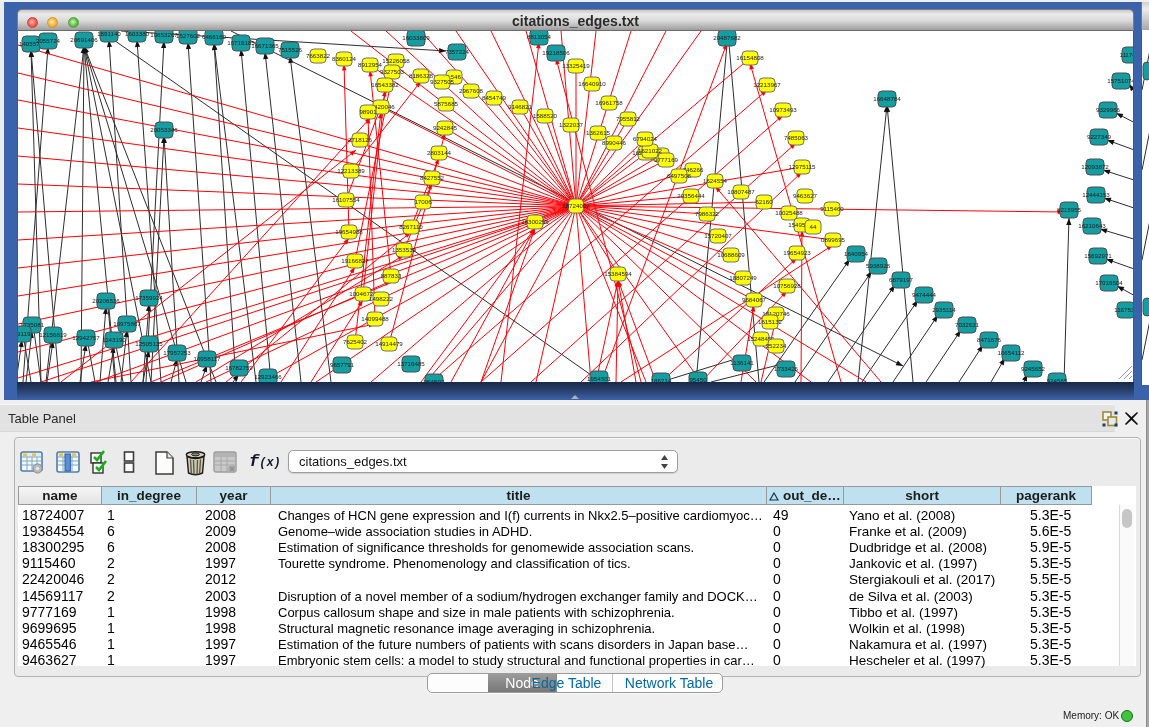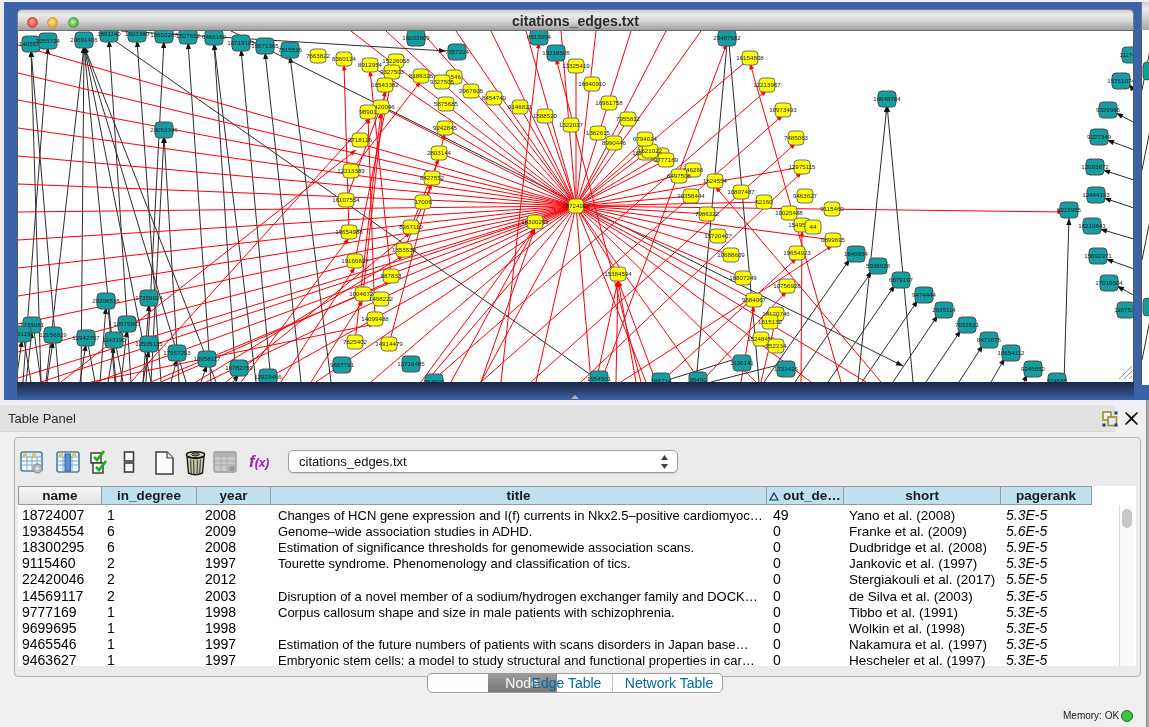--- a/index.html
+++ b/index.html
@@ -52,21 +52,21 @@
   background:linear-gradient(180deg,#f6f6f6,#e3e3e3); }
 .trow { position:absolute; left:0; width:1118px; height:16.1px; font-size:14px;
   color:#000; white-space:nowrap; }
 .c { position:absolute; top:0; height:16px; line-height:15.5px; overflow:hidden; }
 .c1 { left:4px;   width:80px; }
 .c2 { left:89px;  width:92px; }
 .c3 { left:187px; width:70px; }
 .c4 { left:260px; width:492px; font-size:13px; }
 .c5 { left:755px; width:73px; }
 .c6 { left:831px; width:153px; font-size:13.5px; }
-.c7 { left:988px; width:88px;font-style:italic; }
+.c7 { left:1012px; width:88px; }
 #vscroll { left:1119px; top:505px; width:15px; height:161px; background:#fafafa;
   border-left:1px solid #d8d8d8; }
 #vthumb { left:1121.5px; top:509px; width:10px; height:19px; background:#c6c6c6;
   border-radius:5px; }
 
 
 #tabs { left:427px; top:673px; width:296px; height:20px; border:1px solid #9c9c9c;
   border-radius:5px; background:#fdfdfd; overflow:hidden;
   box-shadow:0 1px 0 rgba(255,255,255,0.7); }
 .tab { position:absolute; top:0; height:20px; font-size:14px; text-align:center;
@@ -780,21 +780,21 @@
  <rect x="2" y="3" width="20" height="4" fill="#b3b3b3"></rect>
  <g stroke="#a8a8a8" stroke-width="1">
       <line x1="2" y1="11" x2="22" y2="11"></line>
       <line x1="2" y1="15" x2="22" y2="15"></line>
       <line x1="8" y1="7" x2="8" y2="22"></line>
       <line x1="14" y1="7" x2="14" y2="22"></line>
     </g>
  <circle cx="19" cy="19" r="4" fill="#adadad"></circle>
     <path d="M17 17 L21 21 M21 17 L17 21" stroke="#8f8f8f" stroke-width="1.4"></path>
 </svg>
-<div class="tbi" style="left:249px;top:452px;font-family:Liberation Sans, sans-serif;font-style:italic;font-weight:bold;font-size:17px;color:#a21caf">f<span style="font-size:12px">(x)</span></div>
+<div class="tbi" style="left:249px;top:452px;font-family:Liberation Mono, monospace;font-style:italic;font-weight:bold;font-size:17px;color:#0f172a">f<span style="font-size:12px">(x)</span></div>
 
 <div class="abs" id="dropdown">citations_edges.txt
   <svg style="position:absolute;right:8px;top:4px" width="9" height="14" viewBox="0 0 9 14">
     <path d="M4.5 0 L8 5 L1 5 Z" fill="#444"></path>
       <path d="M4.5 14 L8 9 L1 9 Z" fill="#444"></path>
   </svg>
 </div>
 
 <div class="abs" id="tablewrap">
   <div id="thead">
@@ -861,27 +861,28 @@
         <div class="c c5">0</div>
         <div class="c c6">de Silva et al. (2003)</div>
         <div class="c c7">5.3E-5</div>
       </div>
 <div class="trow" style="top:96.6px">
         <div class="c c1">9777169</div>
         <div class="c c2">1</div>
         <div class="c c3">1998</div>
         <div class="c c4">Corpus callosum shape and size in male patients with schizophrenia.</div>
         <div class="c c5">0</div>
-        <div class="c c6">Tibbo et al. (1991)</div>
+        <div class="c c6">Tibbo et al. (1997)</div>
         <div class="c c7">5.3E-5</div>
       </div>
 <div class="trow" style="top:112.7px">
         <div class="c c1">9699695</div>
         <div class="c c2">1</div>
         <div class="c c3">1998</div>
+        <div class="c c4">Structural magnetic resonance image averaging in schizophrenia.</div>
         <div class="c c5">0</div>
         <div class="c c6">Wolkin et al. (1998)</div>
         <div class="c c7">5.3E-5</div>
       </div>
 <div class="trow" style="top:128.8px">
         <div class="c c1">9465546</div>
         <div class="c c2">1</div>
         <div class="c c3">1997</div>
         <div class="c c4">Estimation of the future numbers of patients with scans disorders in Japan base…</div>
         <div class="c c5">0</div>

